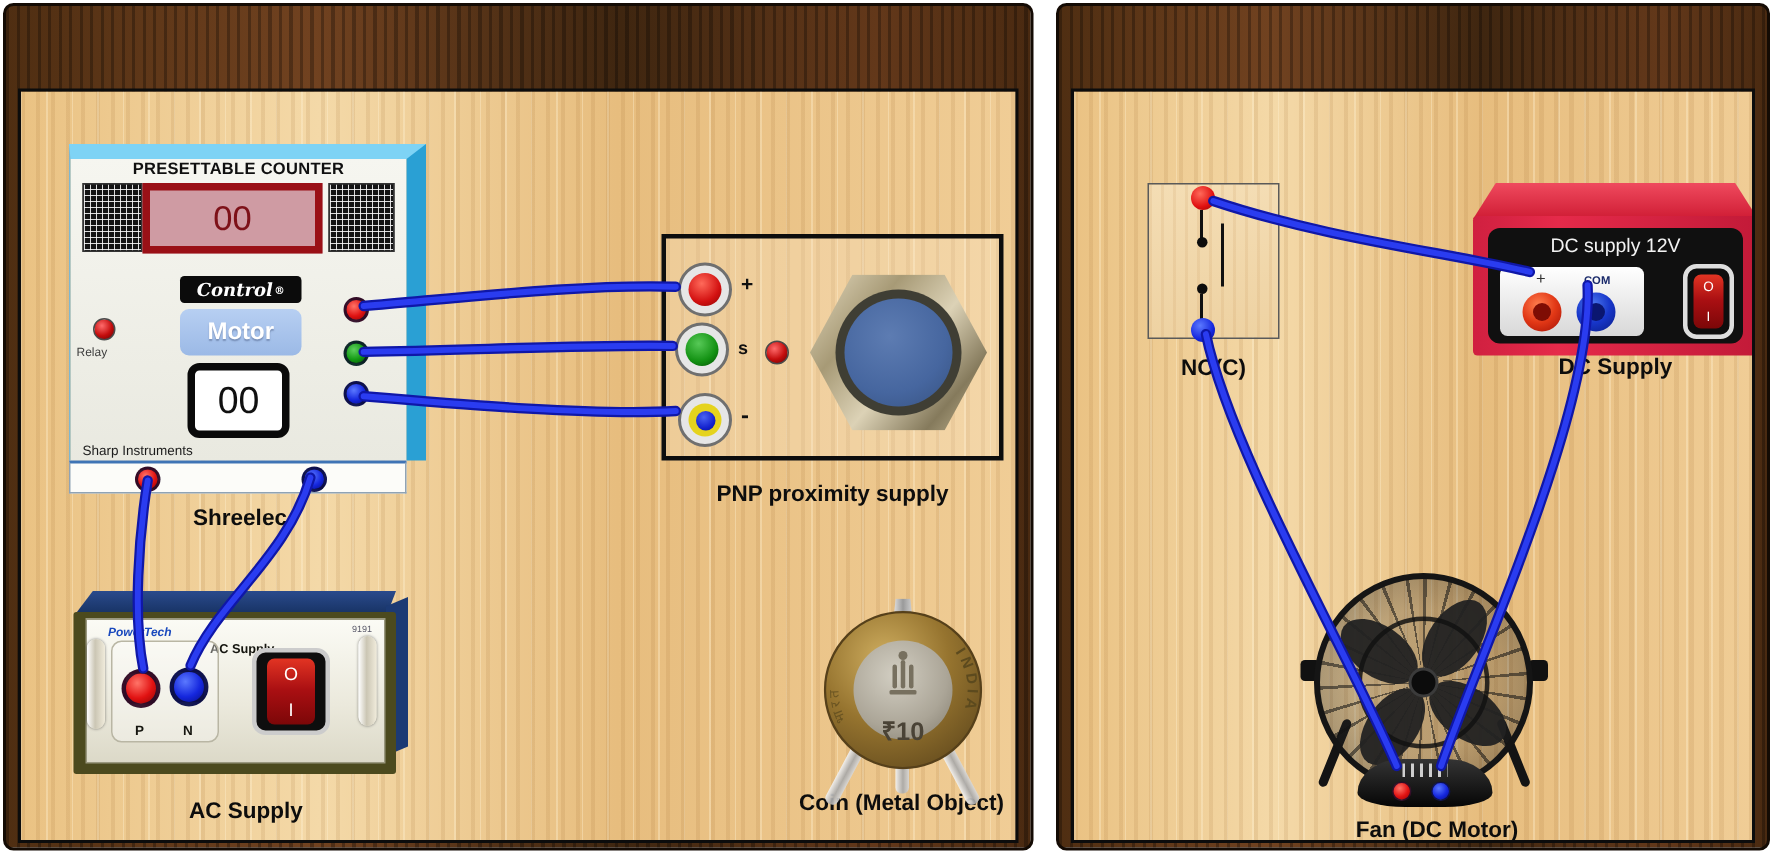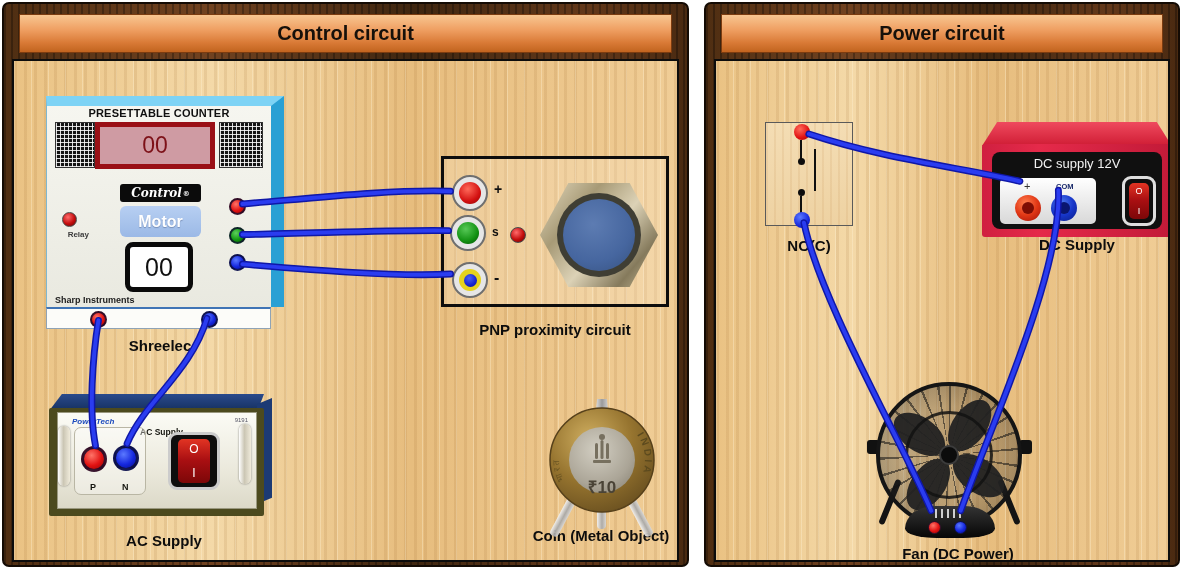--- a/index.html
+++ b/index.html
@@ -48,26 +48,26 @@
     font-size:23px;color:#7d1118;}
   .logo{position:absolute;left:73px;top:78px;width:81px;height:18px;background:#0b0b0b;border-radius:3px;
     color:#fff;font-family:"DejaVu Serif",serif;font-style:italic;font-size:12px;font-weight:bold;
     display:flex;align-items:center;justify-content:center;}
   .logo sup{font-size:7px;font-style:normal;margin-left:1px;}
   .reset{position:absolute;left:73px;top:100px;width:81px;height:31px;border-radius:6px;border:none;
     background:linear-gradient(180deg,#b7cff2,#9bb9e6);color:#ffffff;font-size:16px;font-weight:bold;
     font-family:"Liberation Sans",sans-serif;text-shadow:0 1px 1px rgba(90,110,150,.6);}
   .led{position:absolute;border-radius:50%;background:radial-gradient(circle at 38% 32%,#ff6b6b,#c40d0d 55%,#5e0303);
     border:1px solid #4a4a4a;box-sizing:border-box;}
-  .relay-lbl{position:absolute;left:4px;top:124px;width:38px;text-align:right;font-size:8px;
-    font-weight:bold;color:#3d3d3d;}
+  .relay-lbl{position:absolute;left:4px;top:124px;width:38px;text-align:left;font-size:8px;
+    font-weight:normal;color:#3d3d3d;}
   .disp-white{position:absolute;left:78px;top:136px;width:68px;height:50px;background:#ffffff;
     border:5px solid #0a0a0a;border-radius:8px;box-sizing:border-box;display:flex;align-items:center;
     justify-content:center;font-size:25px;color:#101010;}
-  .maker{position:absolute;left:8px;top:189px;font-size:9px;font-weight:bold;color:#1c1c1c;}
+  .maker{position:absolute;left:8px;top:189px;font-size:9px;font-weight:normal;color:#1c1c1c;}
   
   .ac{position:absolute;left:35px;top:333px;width:223px;height:122px;z-index:5;}
   .ac-top{position:absolute;left:0;top:0;width:215px;height:17px;
     background:linear-gradient(180deg,#2a4a8c,#15305f);
     clip-path:polygon(6% 0,100% 0,97% 100%,0 100%);}
   .ac-side{position:absolute;right:0;top:4px;width:15px;height:106px;background:#1c3a74;
     clip-path:polygon(0 6%,100% 0,100% 94%,0 100%);}
   .ac-case{position:absolute;left:0;top:14px;width:215px;height:108px;background:#4c4a1e;border-radius:2px;}
   .ac-front{position:absolute;left:8px;top:18px;width:200px;height:97px;
     background:linear-gradient(180deg,#fbfbf5,#ebe9dc 60%,#dcd9c8);border:1px solid #9a987f;box-sizing:border-box;}
@@ -153,21 +153,20 @@
     border-radius:45% 45% 48% 48% / 95% 95% 40% 40%;}
   .fan-ticks{position:absolute;left:30px;top:3px;width:30px;height:9px;
     background:repeating-linear-gradient(90deg,#cfcfcf 0 2px,rgba(0,0,0,0) 2px 6px);}
 </style>
 </head>
 <body>
 
 <div id="stage">
 
   <div class="panel left">
-    <div class="banner">Control circuit</div>
     <div class="inner">
 
       <div class="counter">
         <div class="counter-main">
           <div class="c-title">PRESETTABLE COUNTER</div>
           <div class="vent" style="left:8px;"></div>
           <div class="vent" style="left:172px;width:42px;"></div>
           <div class="disp-red">00</div>
           <div class="logo">
               <span>Control</span>
@@ -230,21 +229,21 @@
         <span class="s-lab" style="left:50px;top:22px;font-size:14px;">+</span>
         <span class="s-lab" style="left:48px;top:66px;font-size:12px;">s</span>
         <span class="s-lab" style="left:50px;top:110px;font-size:16px;">-</span>
         <div class="led" style="left:66px;top:68px;width:16px;height:16px;"></div>
         <div class="hex">
           <div class="ring">
               <div class="face"></div>
             </div>
         </div>
       </div>
-      <div class="lbl" style="left:541px;top:260px;">PNP proximity circuit</div>
+      <div class="lbl" style="left:541px;top:260px;">PNP proximity supply</div>
 
       <div class="coin-grp">
         <div class="coin-clip"></div>
         <div class="coin-leg" style="left:12px;top:86px;transform:rotate(28deg);"></div>
         <div class="coin-leg" style="left:84px;top:86px;transform:rotate(-28deg);"></div>
         <div class="coin-leg" style="left:48px;top:96px;height:34px;"></div>
         <svg class="coin-svg" width="106" height="106" viewBox="0 0 106 106">
           <defs>
             <radialGradient id="gold" cx="38%" cy="30%" r="75%">
               <stop offset="0%" stop-color="#cfae60"></stop>
@@ -284,21 +283,20 @@
           <path d="M 229,206 C 300,212 385,219 440,216" fill="none" stroke="#2a3cf0" stroke-width="4" stroke-linecap="round"></path>
           <path d="M 83,263 C 77,300 73,355 80,390" fill="none" stroke="#0f17a8" stroke-width="7" stroke-linecap="round"></path>
           <path d="M 83,263 C 77,300 73,355 80,390" fill="none" stroke="#2a3cf0" stroke-width="4" stroke-linecap="round"></path>
           <path d="M 193,261 C 177,315 130,345 112,388" fill="none" stroke="#0f17a8" stroke-width="7" stroke-linecap="round"></path>
           <path d="M 193,261 C 177,315 130,345 112,388" fill="none" stroke="#2a3cf0" stroke-width="4" stroke-linecap="round"></path>
         </svg>
     </div>
   </div>
 
   <div class="panel right">
-    <div class="banner">Power circuit</div>
     <div class="inner">
 
       <div class="nobox">
         <div class="dot" style="left:28px;top:1px;width:16px;height:16px;background:radial-gradient(circle at 38% 32%,#ff6a5a,#e01010 60%,#910202);"></div>
         <div class="vline" style="left:34px;top:17px;height:19px;"></div>
         <div class="dot" style="left:32px;top:35px;width:7px;height:7px;background:#0d0d0d;"></div>
         <div class="vline" style="left:48px;top:26px;height:42px;"></div>
         <div class="dot" style="left:32px;top:66px;width:7px;height:7px;background:#0d0d0d;"></div>
         <div class="vline" style="left:34px;top:73px;height:18px;"></div>
         <div class="dot" style="left:28px;top:89px;width:16px;height:16px;background:radial-gradient(circle at 38% 32%,#5b79ff,#1527de 60%,#050c86);"></div>
@@ -342,21 +340,21 @@
           <div class="blade" style="transform:translate(-50%,-50%) rotate(305deg) translate(36px);"></div>
           <div class="cage-ring"></div>
           <div class="hub"></div>
         </div>
         <div class="fan-base">
           <div class="fan-ticks"></div>
         </div>
         <div class="term r" style="left:61px;top:139px;width:13px;height:13px;border-width:1px;"></div>
         <div class="term b" style="left:87px;top:139px;width:13px;height:13px;border-width:1px;"></div>
       </div>
-      <div class="lbl" style="left:242px;top:484px;">Fan (DC Power)</div>
+      <div class="lbl" style="left:242px;top:484px;">Fan (DC Motor)</div>
 
       <svg class="wires" id="wires-power" viewBox="0 0 454 506">
           <path d="M 92,74 C 170,100 252,109 306,122" fill="none" stroke="#0f17a8" stroke-width="7" stroke-linecap="round"></path>
           <path d="M 92,74 C 170,100 252,109 306,122" fill="none" stroke="#2a3cf0" stroke-width="4" stroke-linecap="round"></path>
           <path d="M 87,164 C 104,245 186,385 216,456" fill="none" stroke="#0f17a8" stroke-width="7" stroke-linecap="round"></path>
           <path d="M 87,164 C 104,245 186,385 216,456" fill="none" stroke="#2a3cf0" stroke-width="4" stroke-linecap="round"></path>
           <path d="M 345,131 C 349,215 272,380 246,456" fill="none" stroke="#0f17a8" stroke-width="7" stroke-linecap="round"></path>
           <path d="M 345,131 C 349,215 272,380 246,456" fill="none" stroke="#2a3cf0" stroke-width="4" stroke-linecap="round"></path>
         </svg>
     </div>

